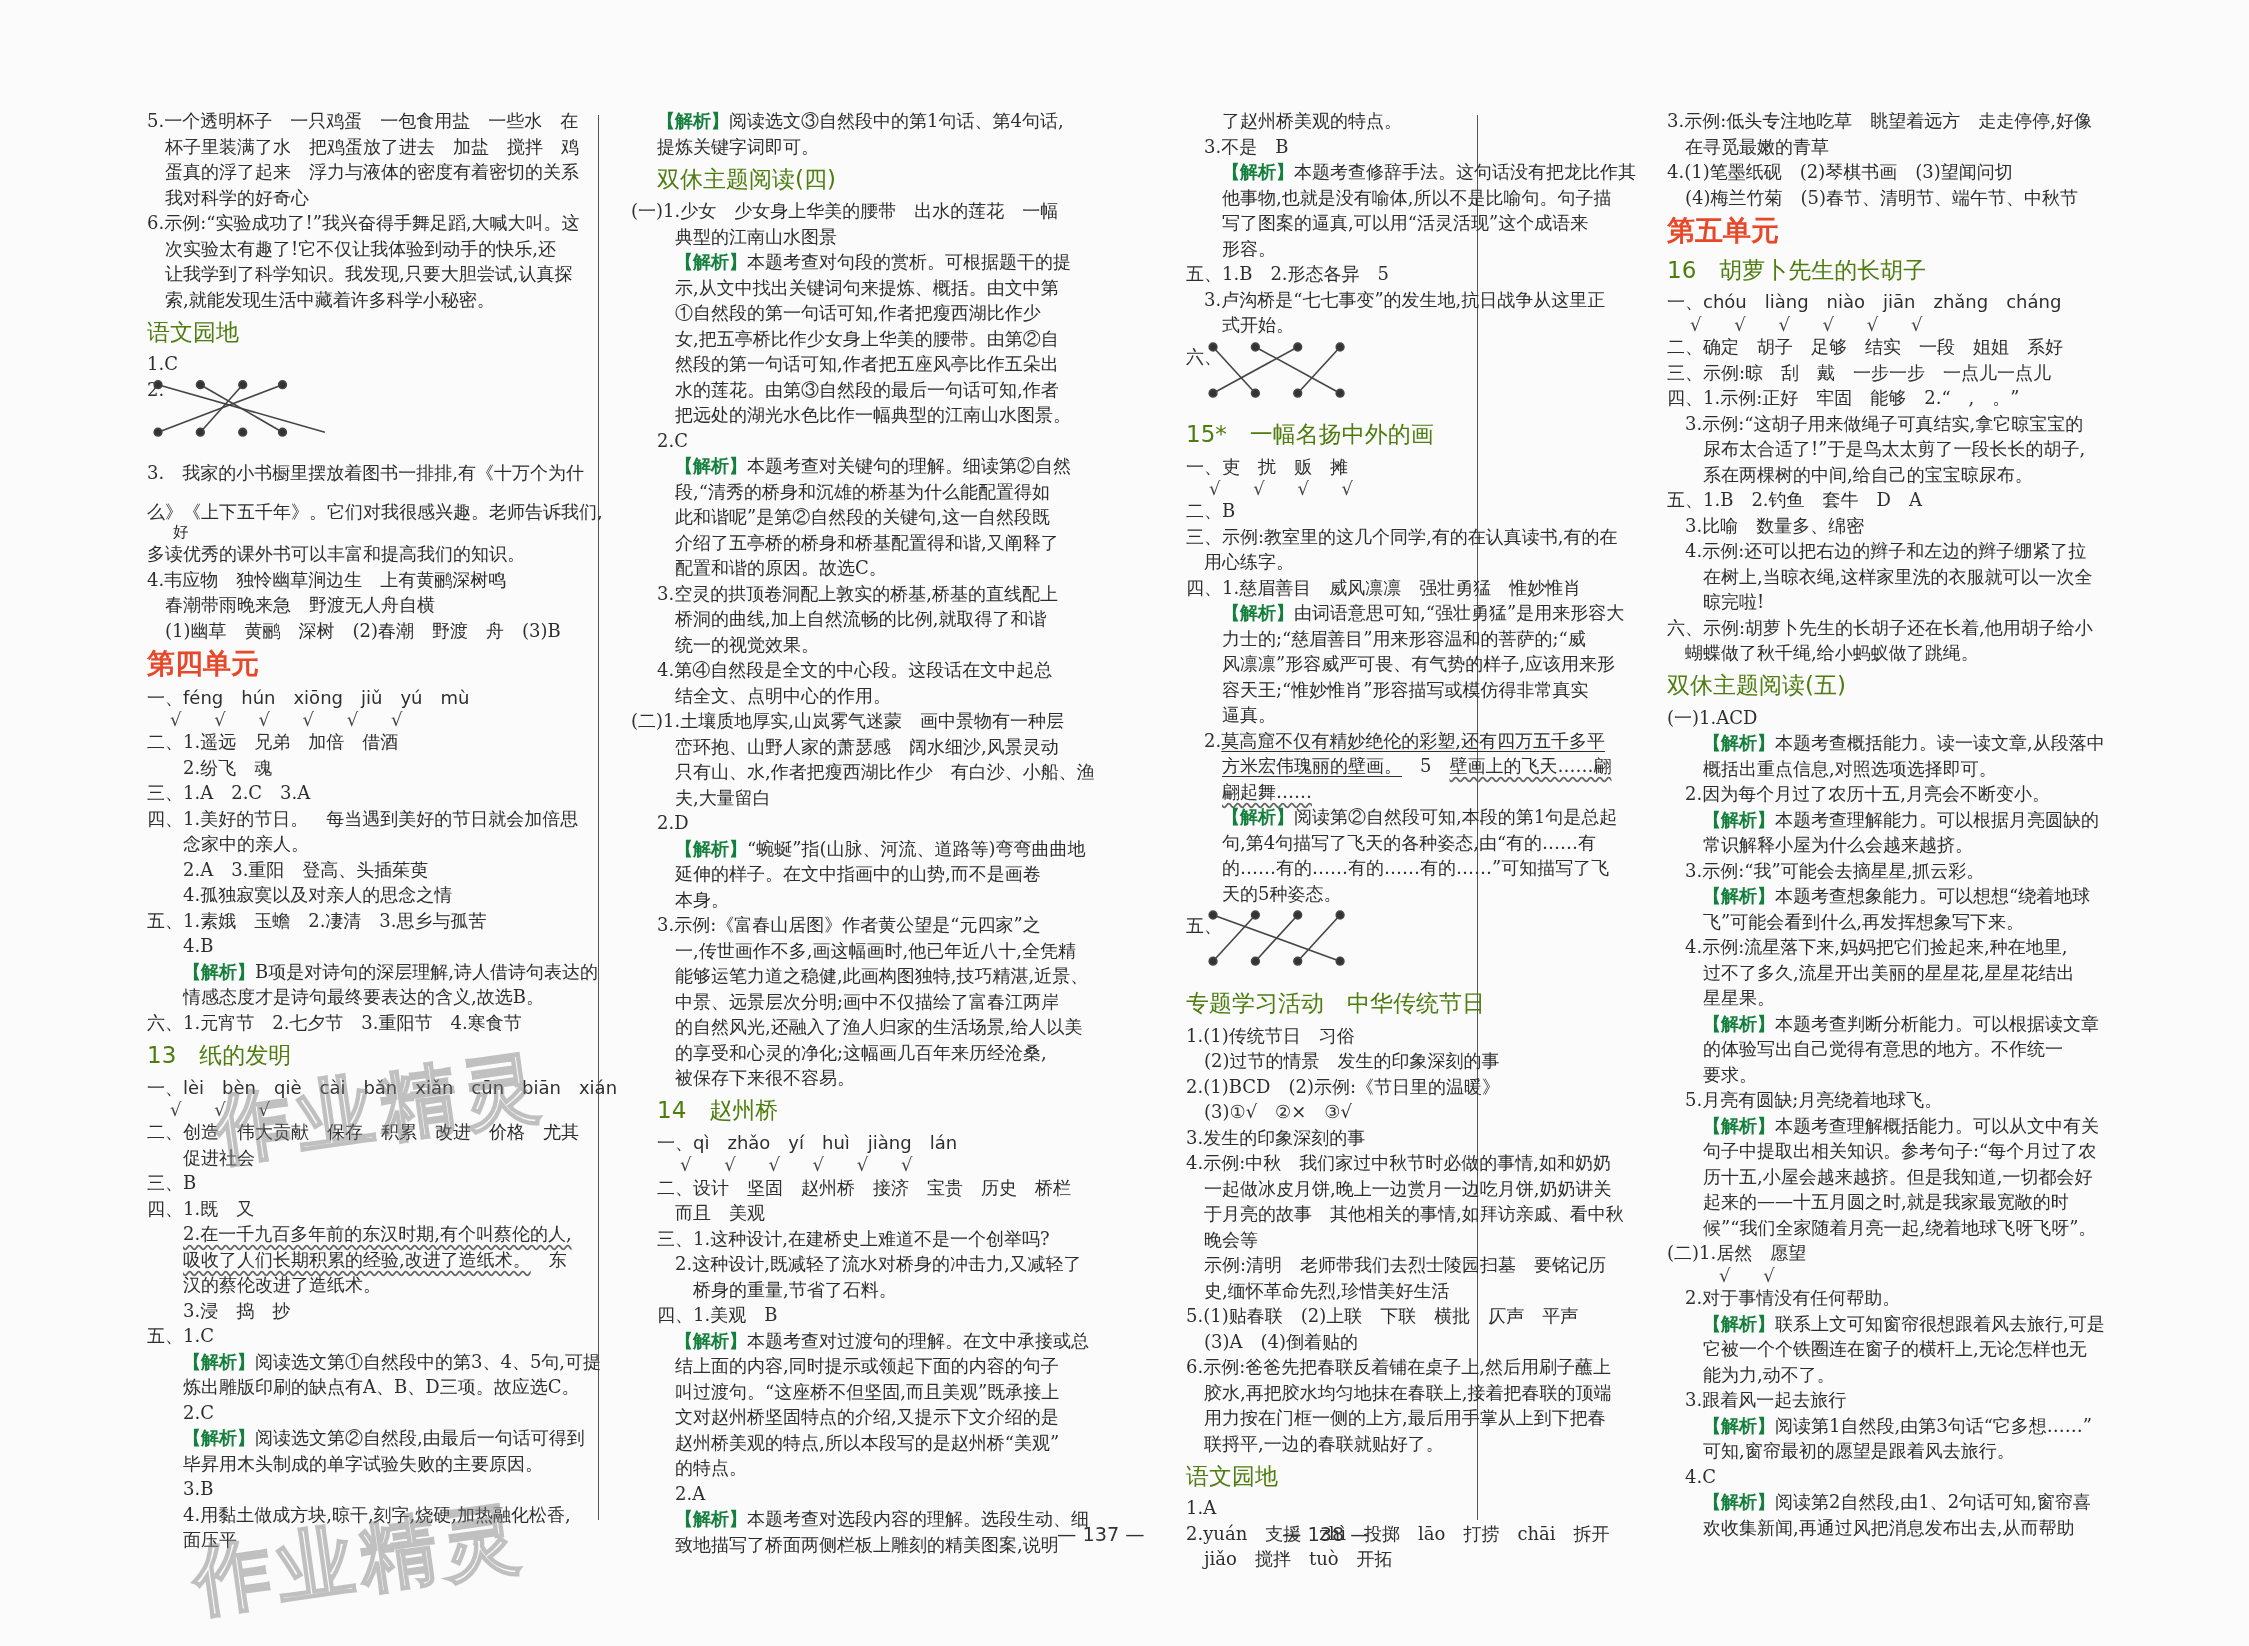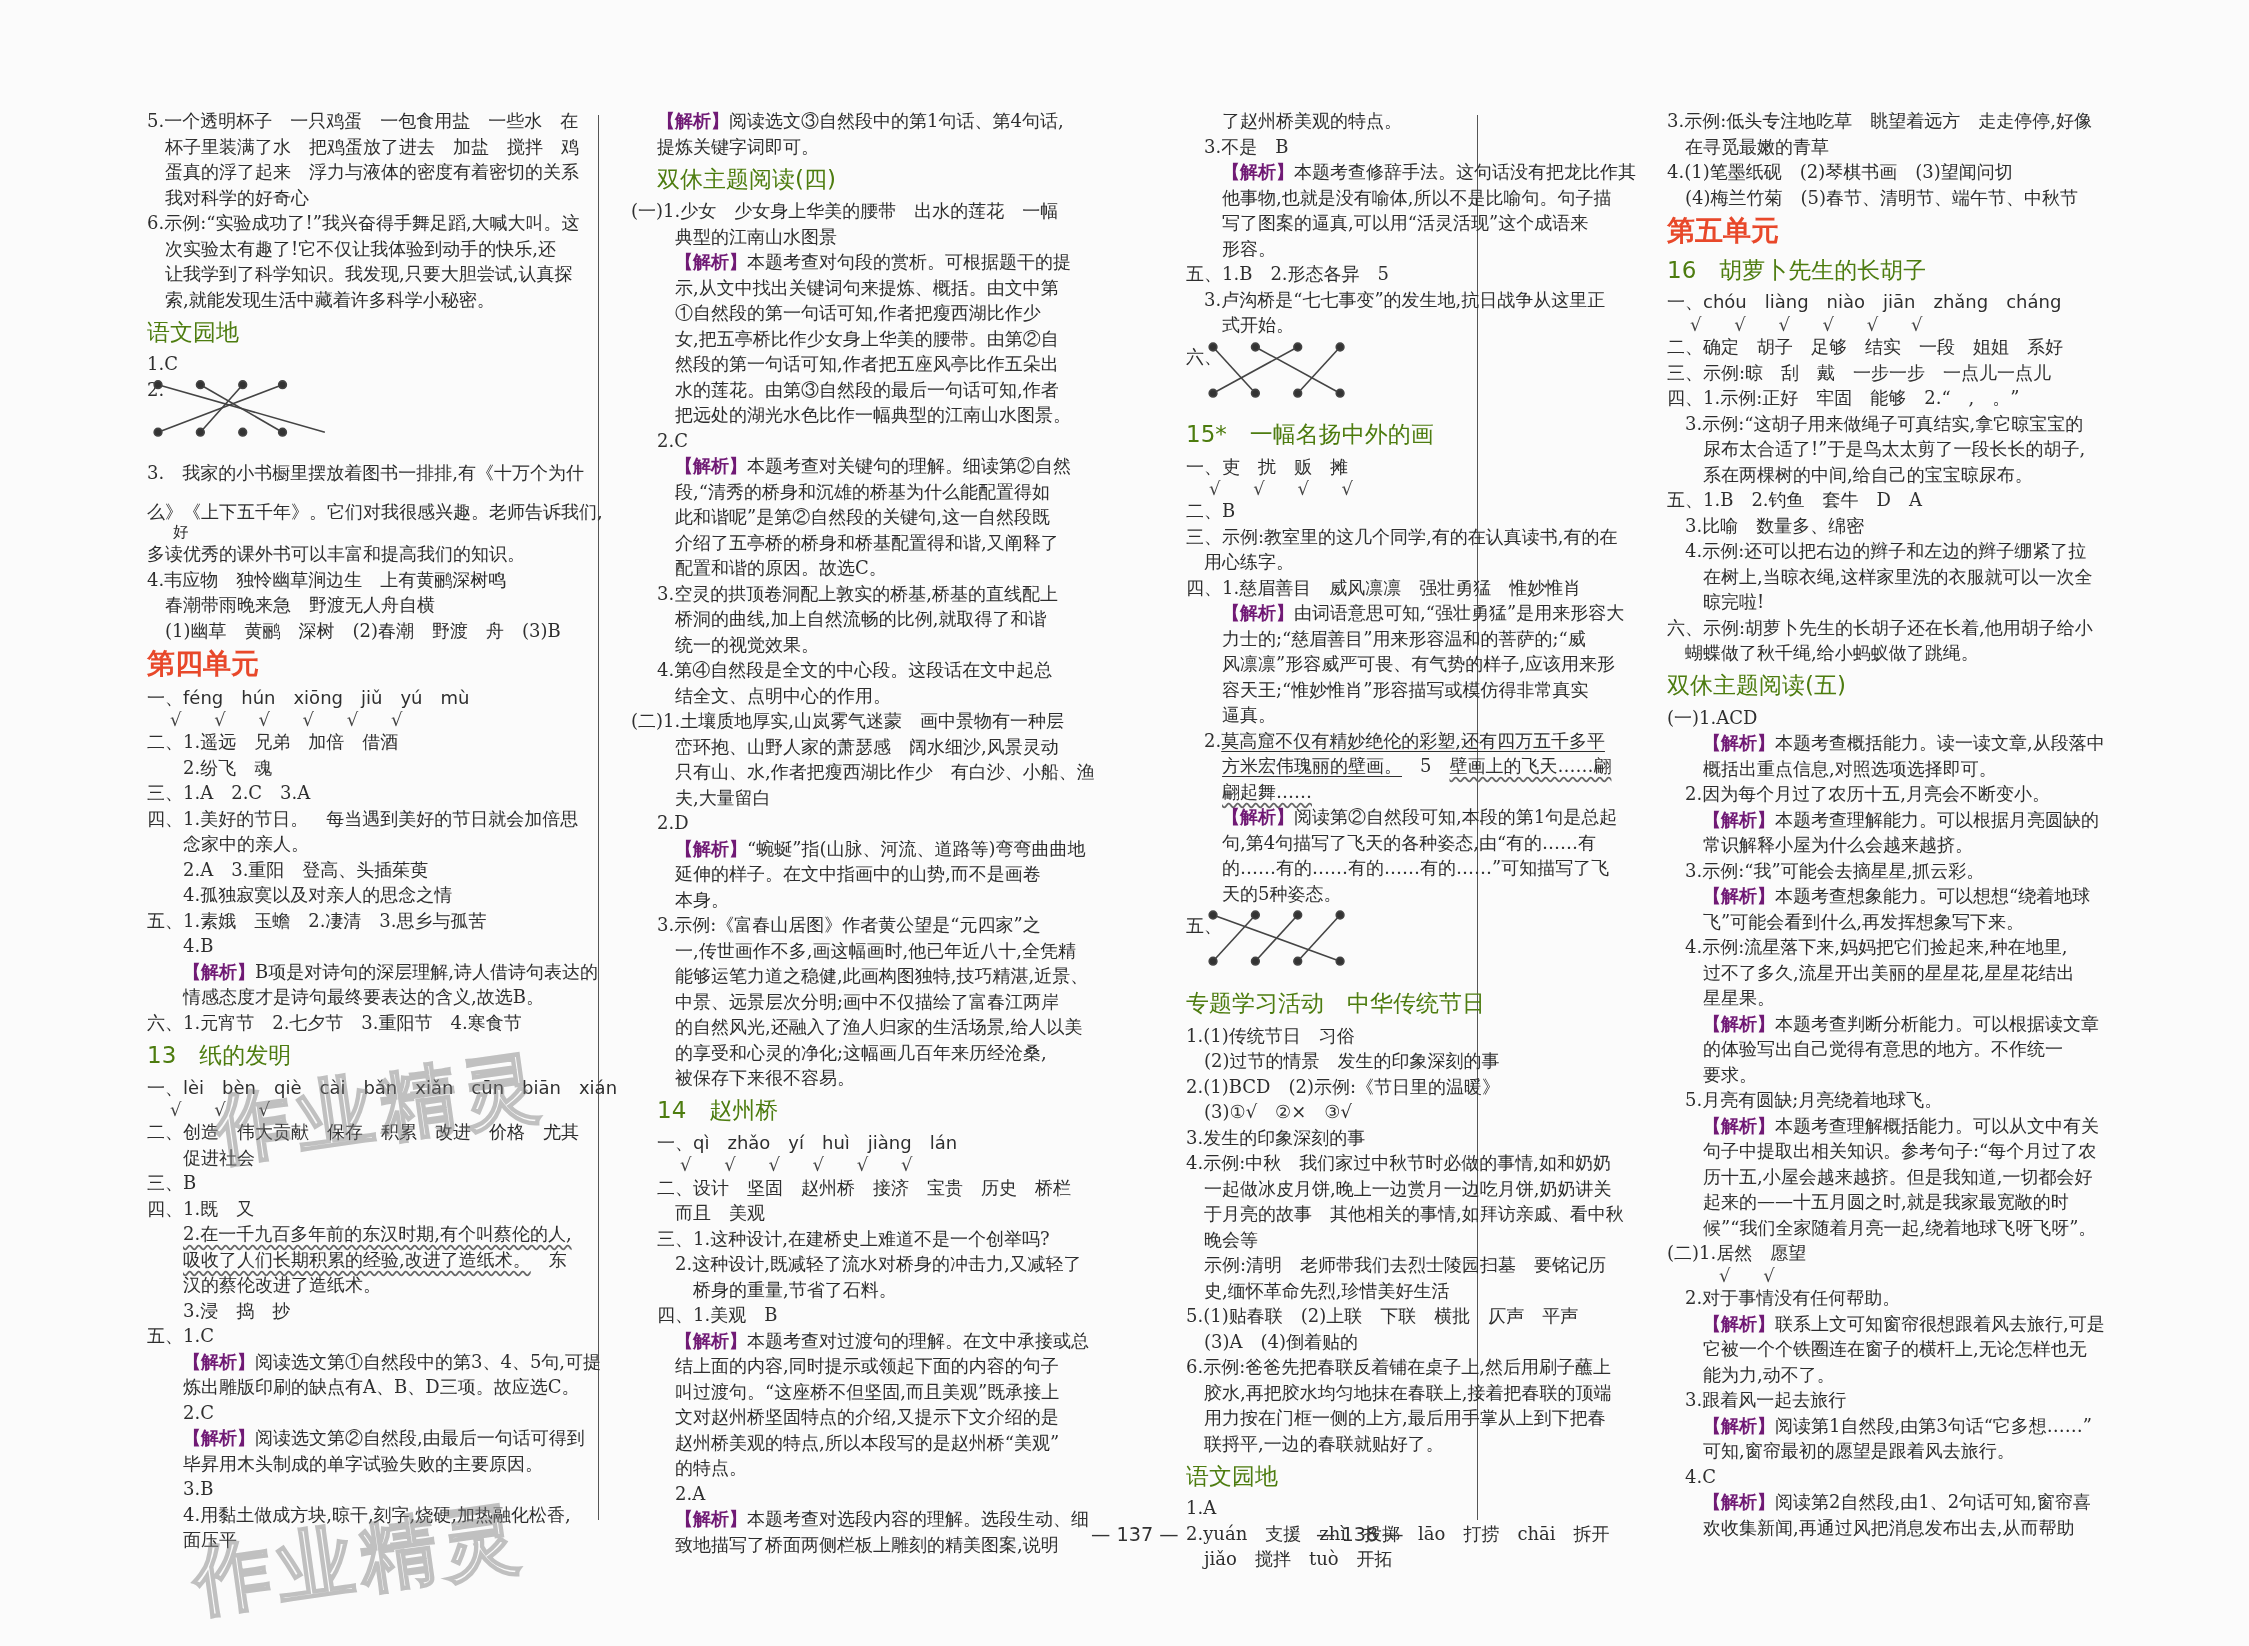--- a/index.html
+++ b/index.html
@@ -8,28 +8,28 @@
   .col1{left:147px;width:438px;}
   .col2{left:657px;width:425px;}
   .col3{left:1186px;width:438px;}
   .col4{left:1667px;width:464px;}
   .vrule{position:absolute;top:115px;width:1.3px;background:#555;}
   .line{white-space:nowrap;}
   .ind1{padding-left:18px;}
   .ind2{padding-left:36px;}
   .title{text-align:left;font-family:"DejaVu Sans",sans-serif;font-size:23px;line-height:34px;color:#4d7c0f;margin:2.6px 0;}
   .unit{text-align:left;font-family:"DejaVu Serif",serif;font-weight:bold;font-size:28px;line-height:39px;color:#e8482a;margin:1.3px 0;}
-  .tag{color:#701a75;font-weight:bold;font-family:"DejaVu Sans",sans-serif;}
+  .tag{color:#15803d;font-weight:bold;font-family:"DejaVu Sans",sans-serif;}
   .pinyin{font-family:"DejaVu Sans",sans-serif;word-spacing:9px;}
   .ticks{font-family:"DejaVu Sans",sans-serif;word-spacing:27px;line-height:19.3px;color:#444;padding-left:23px;}
   .wavy{text-decoration:underline wavy #666;text-underline-offset:3.9px;}
   .uline{text-decoration:underline;text-underline-offset:3.9px;}
   .match{height:77px;position:relative;}
   .match svg{position:absolute;left:0;top:0;}
-  .pnum{position:absolute;top:1523px;font-family:"DejaVu Sans",sans-serif;font-size:19.3px;color:#333;margin-left:34px;}
+  .pnum{position:absolute;top:1523px;font-family:"DejaVu Sans",sans-serif;font-size:19.3px;color:#333;}
   .watermark{position:absolute;font-family:"DejaVu Sans",sans-serif;font-weight:bold;font-size:77px;color:transparent;-webkit-text-stroke:1.9px rgba(120,120,120,0.45);transform:rotate(-8deg);letter-spacing:6.4px;}
 </style>
 </head>
 <body>
 
 <div class="vrule" style="left:598px;height:1405px;"></div>
 <div class="vrule" style="left:1477px;height:1405px;"></div>
 
 <div class="col col1">
   <div class="line">5.一个透明杯子　一只鸡蛋　一包食用盐　一些水　在</div>

